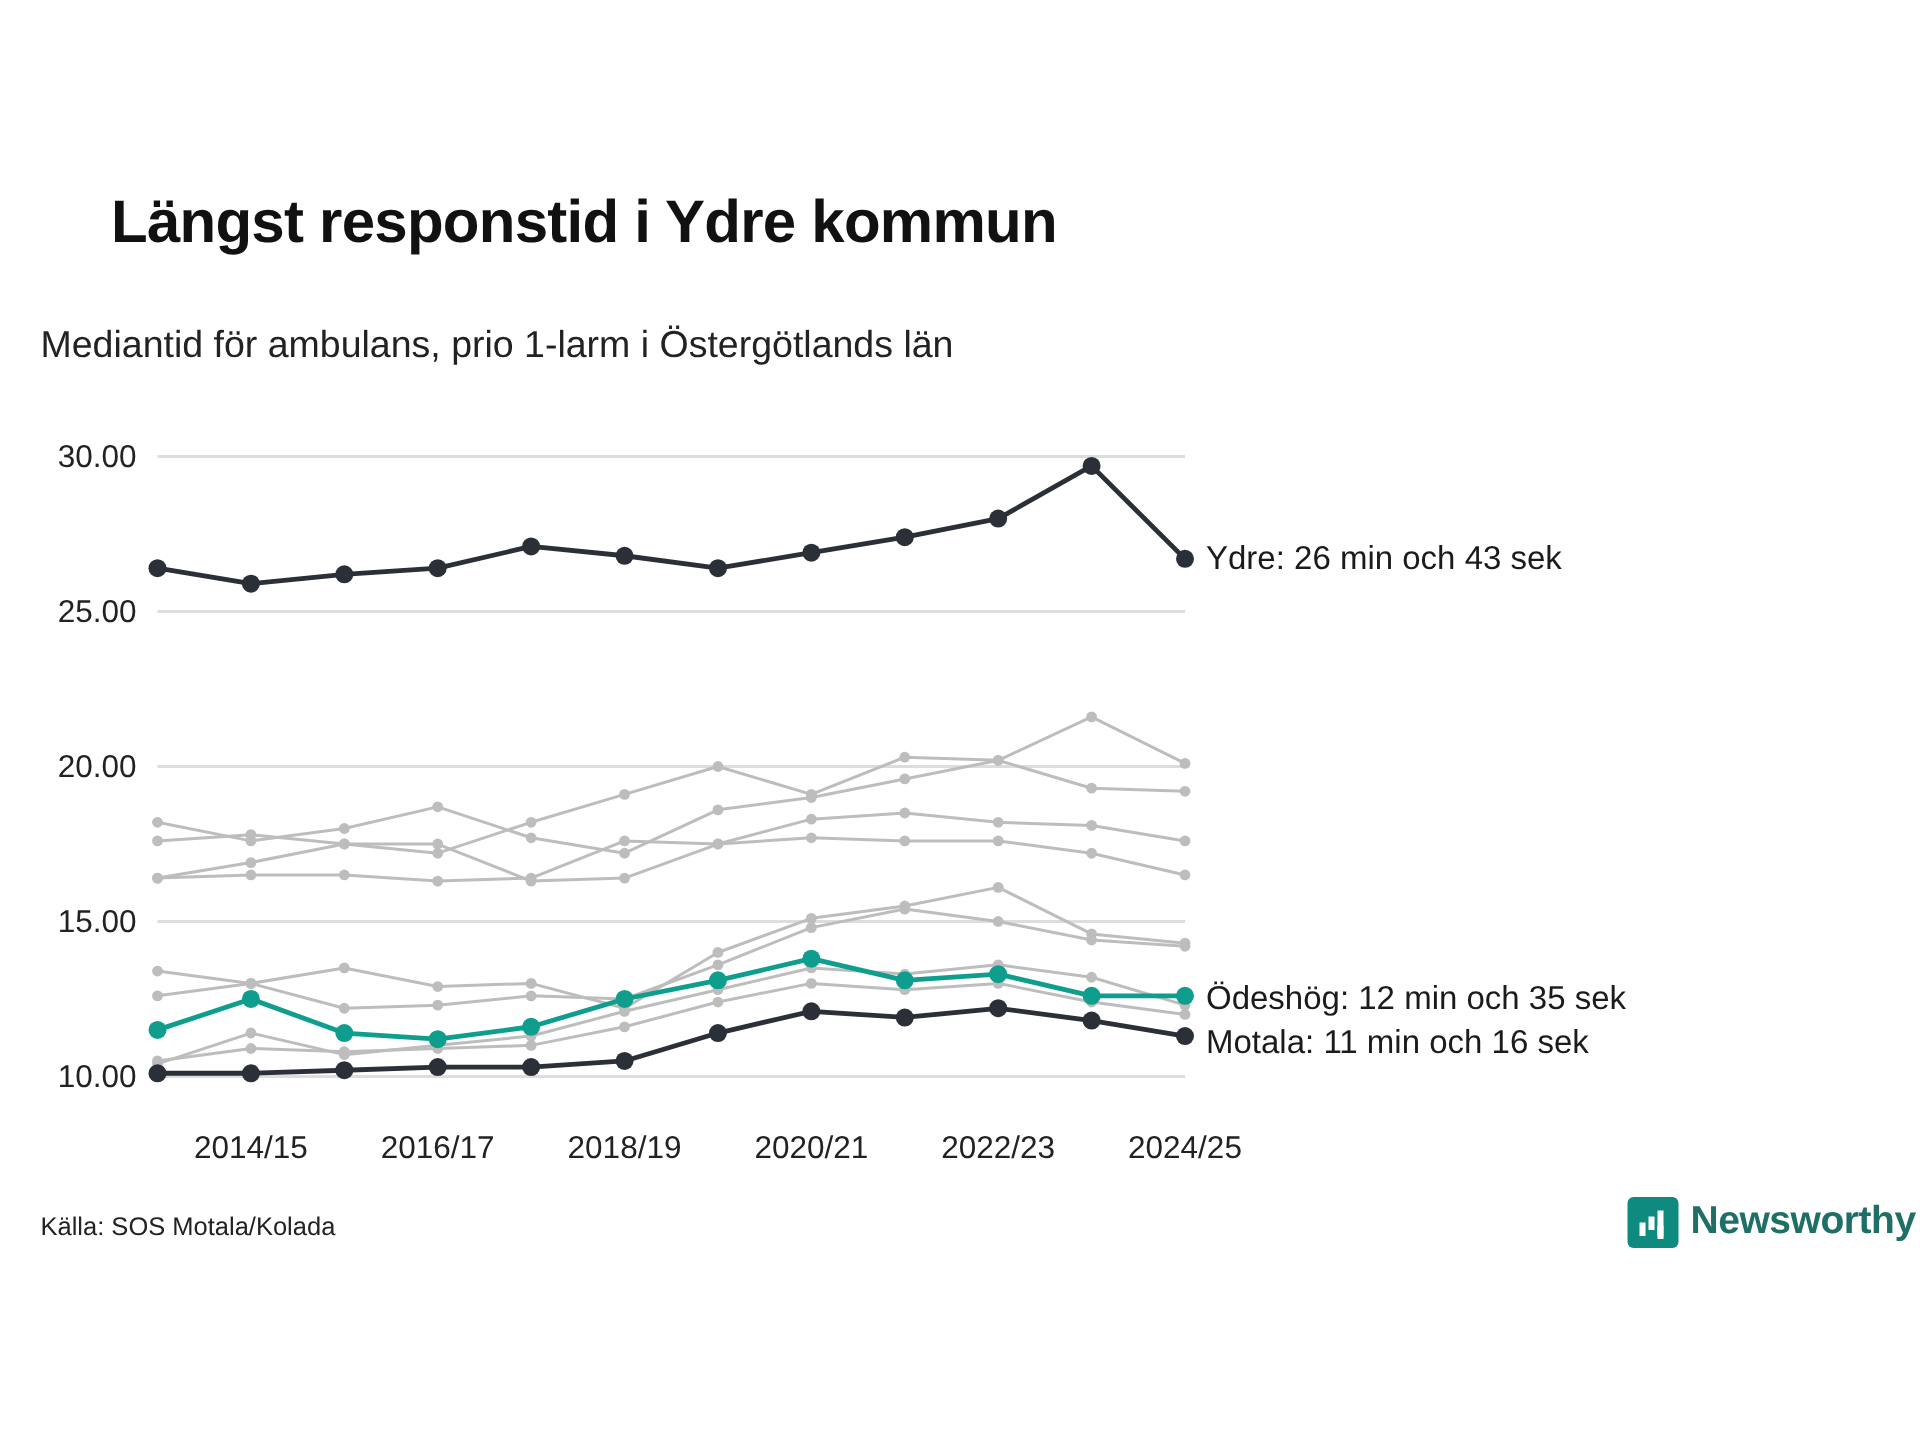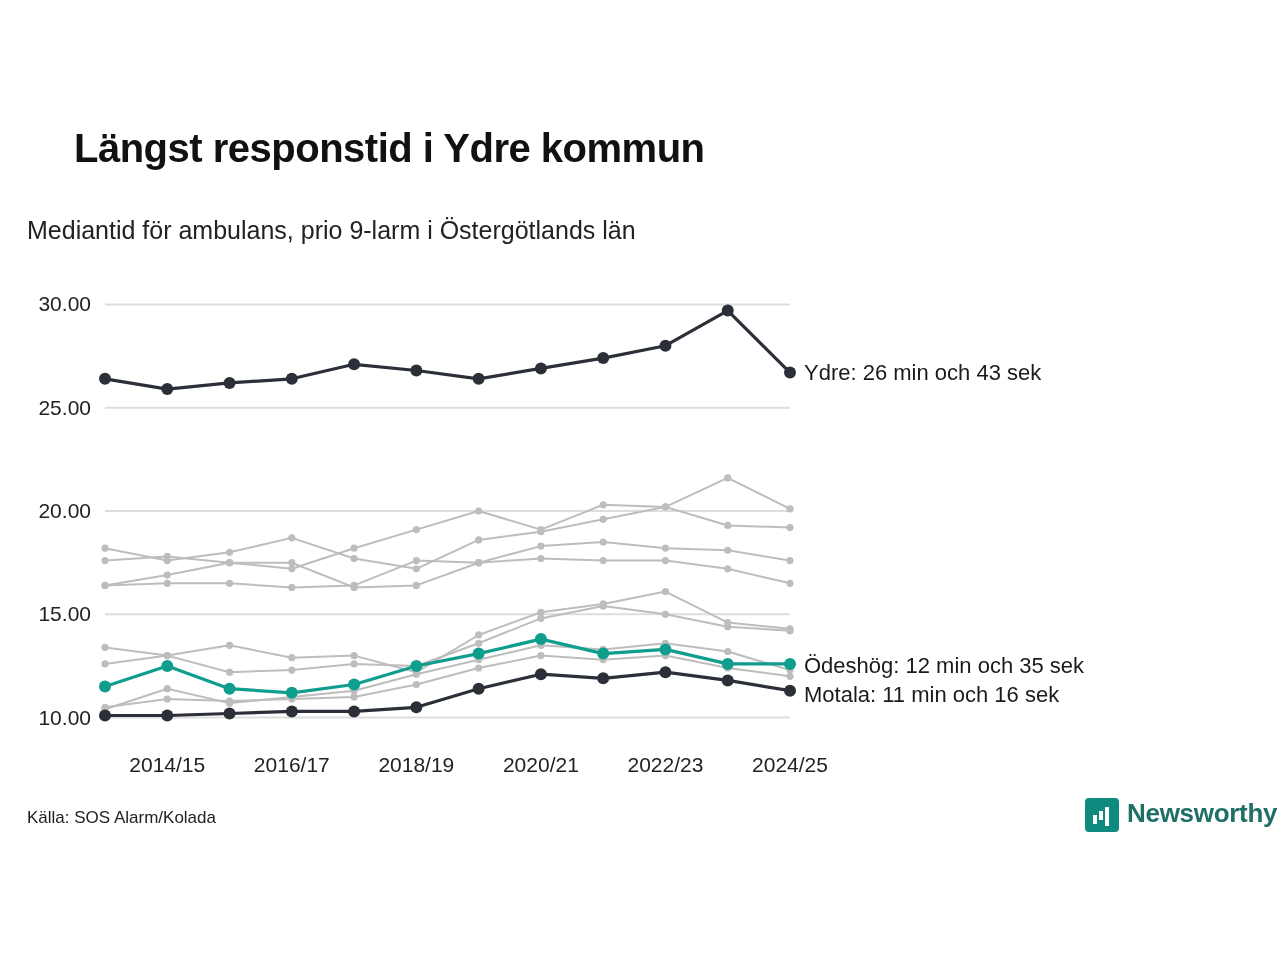--- a/index.html
+++ b/index.html
@@ -115,21 +115,21 @@
     color: #1f6f66;
     letter-spacing: -0.3px;
   }
 </style>
 </head>
 <body>
 
 <div class="page">
 
   <div class="title">Längst responstid i Ydre kommun</div>
-  <div class="subtitle">Mediantid för ambulans, prio 9-larm i Östergötlands län</div>
+  <div class="subtitle">Mediantid för ambulans, prio 1-larm i Östergötlands län</div>
 
   <div class="chart-area">
     <svg class="chart" id="chart-svg" width="1280" height="540">
         <line x1="105" x2="790" y1="457.6037735849057" y2="457.6037735849057" stroke="#dddddd" stroke-width="2"></line>
         <line x1="105" x2="790" y1="354.3018867924529" y2="354.3018867924529" stroke="#dddddd" stroke-width="2"></line>
         <line x1="105" x2="790" y1="251.00000000000006" y2="251.00000000000006" stroke="#dddddd" stroke-width="2"></line>
         <line x1="105" x2="790" y1="147.69811320754724" y2="147.69811320754724" stroke="#dddddd" stroke-width="2"></line>
         <line x1="105" x2="790" y1="44.39622641509436" y2="44.39622641509436" stroke="#dddddd" stroke-width="2"></line>
         <text x="91" y="464.6037735849057" text-anchor="end" class="y-tick-label">10.00</text>
         <text x="91" y="361.3018867924529" text-anchor="end" class="y-tick-label">15.00</text>
@@ -306,21 +306,21 @@
           <circle cx="665.4545454545455" cy="412.15094339622647" r="6" fill="#2b2f38" stroke="none"></circle>
           <circle cx="727.7272727272727" cy="420.41509433962267" r="6" fill="#2b2f38" stroke="none"></circle>
           <circle cx="790" cy="430.7452830188679" r="6" fill="#2b2f38" stroke="none"></circle>
         </g>
         <text x="804" y="119.57547169811329" class="annot-label">Ydre: 26 min och 43 sek</text>
         <text x="804" y="412.8867924528302" class="annot-label">Ödeshög: 12 min och 35 sek</text>
         <text x="804" y="441.7452830188679" class="annot-label">Motala: 11 min och 16 sek</text>
       </svg>
   </div>
 
-  <div class="source">Källa: SOS Alarm/Kolada</div>
+  <div class="source">Källa: SOS Motala/Kolada</div>
 
   <div class="logo">
     <span class="logo-mark">
         <span class="bar-tall"></span>
       </span>
     <span class="logo-text">Newsworthy</span>
   </div>
 
 </div>
 

